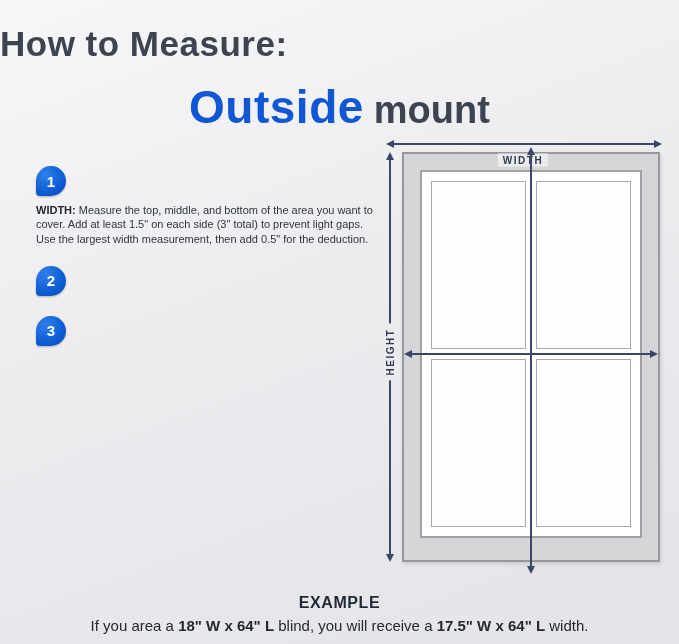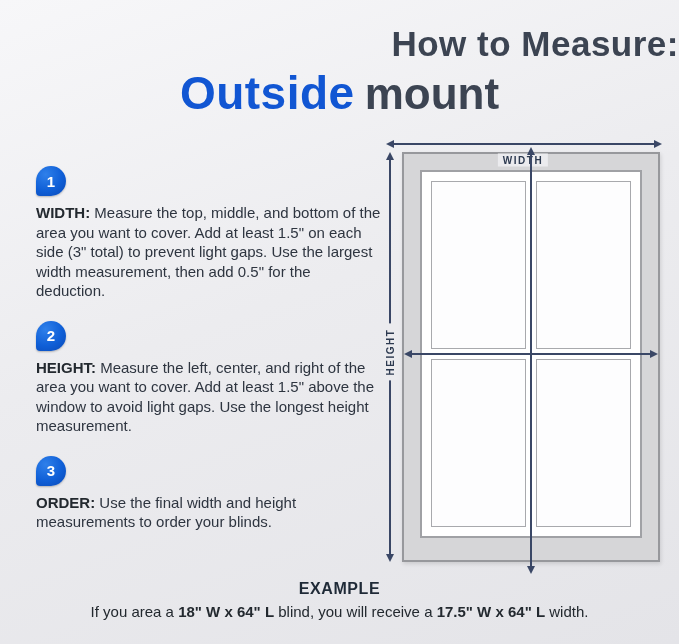--- a/index.html
+++ b/index.html
@@ -13,42 +13,42 @@
     background: linear-gradient(160deg, #f7f7f9 0%, #ececef 45%, #e4e4e8 100%);
     color: #2e3540;
   }
 
   
   .title-block {
     position: absolute;
     top: 24px;
     left: 0;
     width: 100%;
-    text-align: right;
+    text-align: left;
   }
   .title-line1 {
     font-size: 35px;
     font-weight: 600;
     color: #3c4452;
     letter-spacing: 0.5px;
   }
   .title-line2 {
     display: flex;
     justify-content: center;
     align-items: baseline;
-    margin-top: 2px;
+    margin-top: 16px;
   }
   .title-highlight {
     font-size: 46px;
     font-weight: 800;
     color: #1156d3;
     letter-spacing: 0.5px;
   }
   .title-suffix {
-    font-size: 44px;
+    font-size: 38px;
     font-weight: 600;
     color: #3c4452;
     margin-left: 10px;
   }
 
   
   .steps {
     position: absolute;
     left: 36px;
     top: 166px;
@@ -63,21 +63,21 @@
     color: #ffffff;
     font-size: 15px;
     font-weight: 700;
     display: flex;
     align-items: center;
     justify-content: center;
     margin-bottom: 7px;
     box-shadow: 0 1px 2px rgba(0,0,0,0.25);
   }
   .step-text {
-    font-size: 15px;
+    font-size: 11px;
     line-height: 1.3;
     color: #2e3540;
   }
   .step-text strong { font-weight: 700; color: #23292f; }
 
   
   .diagram-line {
     position: absolute;
     background: #3a4766;
   }
@@ -133,21 +133,21 @@
     gap: 10px;
   }
   .pane {
     background: #fdfdfe;
     border: 1.5px solid #a8a9ad;
   }
 
   
   .example {
     position: absolute;
-    bottom: 24px;
+    bottom: 10px;
     left: 0;
     width: 100%;
     text-align: center;
   }
   .example-heading {
     font-size: 16px;
     font-weight: 800;
     letter-spacing: 0.6px;
     color: #1f2a37;
     margin-bottom: 5px;
@@ -177,28 +177,26 @@
       <div class="badge">
         <span>1</span>
       </div>
       <p class="step-text"><strong>WIDTH:</strong><span> Measure the top, middle, and bottom of the area you want to cover. Add at least 1.5" on each side (3" total) to prevent light gaps. Use the largest width measurement, then add 0.5" for the deduction.</span></p>
     </div>
 
     <div class="step">
       <div class="badge">
         <span>2</span>
       </div>
-      <p class="step-text"><strong>HEIGHT:</strong><span> Measure the left, center, and right of the area you want to cover. Add at least 1.5" above the window to avoid light gaps. Use the longest height measurement.</span></p>
     </div>
 
     <div class="step">
       <div class="badge">
         <span>3</span>
       </div>
-      <p class="step-text"><strong>ORDER:</strong><span> Use the final width and height measurements to order your blinds.</span></p>
     </div>
 
   </div>
 
   <div>
 
     <div class="window">
       <div class="window-inner">
         <div class="panes">
           <div class="pane"></div>

